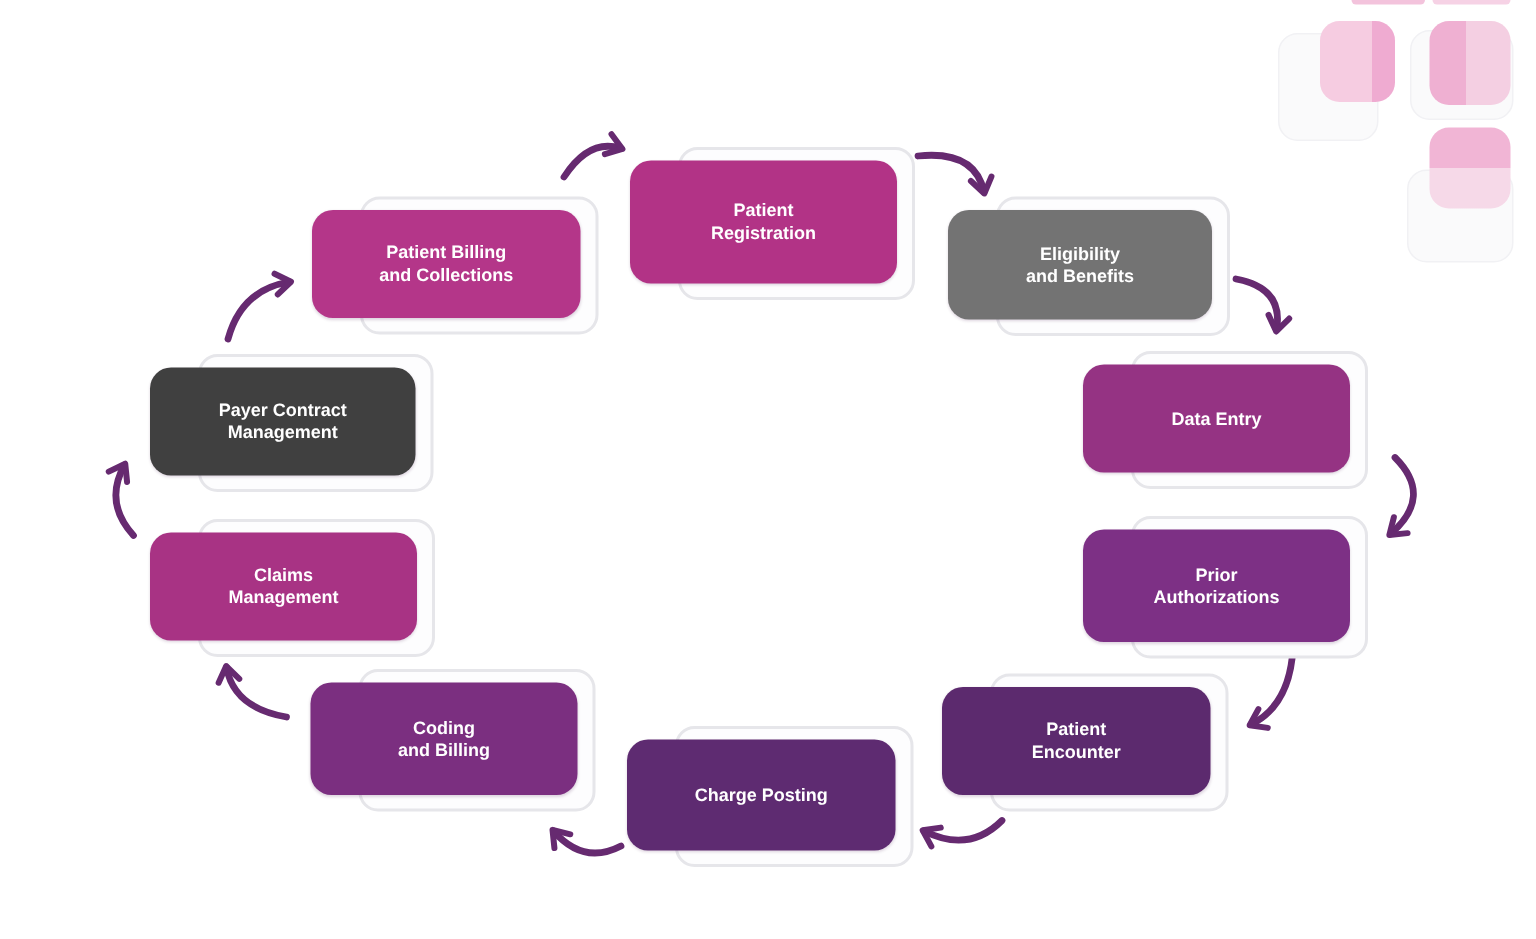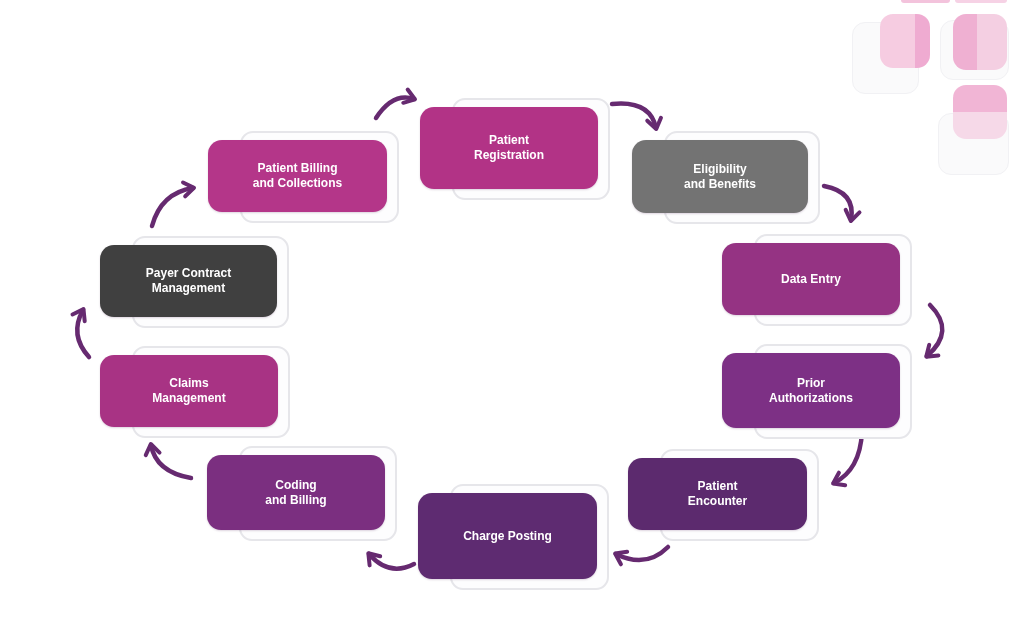--- a/index.html
+++ b/index.html
@@ -22,21 +22,21 @@
     display:flex;align-items:center;justify-content:center;
     color:#ffffff;font-weight:bold;font-size:12px;line-height:1.25;
     text-align:center;white-space:pre-line;
     box-shadow:0 1px 2px rgba(70,20,80,.18);
   }
   .n-patient-registration{left:420px;top:107px;width:178px;height:82px;}
   .n-eligibility-and-benefits{left:632px;top:140px;width:176px;height:73px;}
   .n-data-entry{left:722px;top:243px;width:178px;height:72px;}
   .n-prior-authorizations{left:722px;top:353px;width:178px;height:75px;}
   .n-patient-encounter{left:628px;top:458px;width:179px;height:72px;}
-  .n-charge-posting{left:418px;top:493px;width:179px;height:86px;}
+  .n-charge-posting{left:418px;top:493px;width:179px;height:74px;}
   .n-coding-and-billing{left:207px;top:455px;width:178px;height:75px;}
   .n-claims-management{left:100px;top:355px;width:178px;height:72px;text-decoration:underline;}
   .n-payer-contract-management{left:100px;top:245px;width:177px;height:72px;}
   .n-patient-billing-and-collections{left:208px;top:140px;width:179px;height:72px;}
 
   
   .center-title{
     position:absolute;left:320px;top:284px;width:364px;z-index:2;
     text-align:center;filter:drop-shadow(1px 3px 2px rgba(60,20,70,.28));
   }

